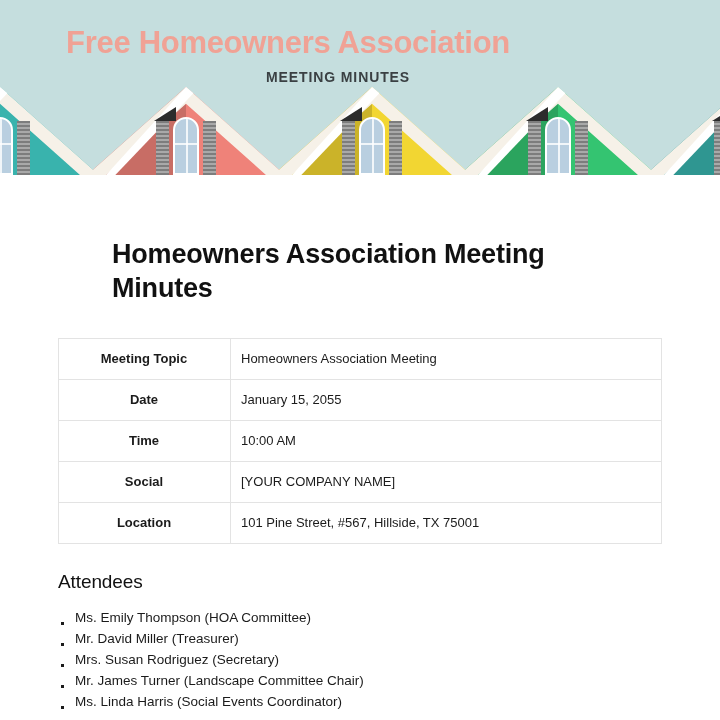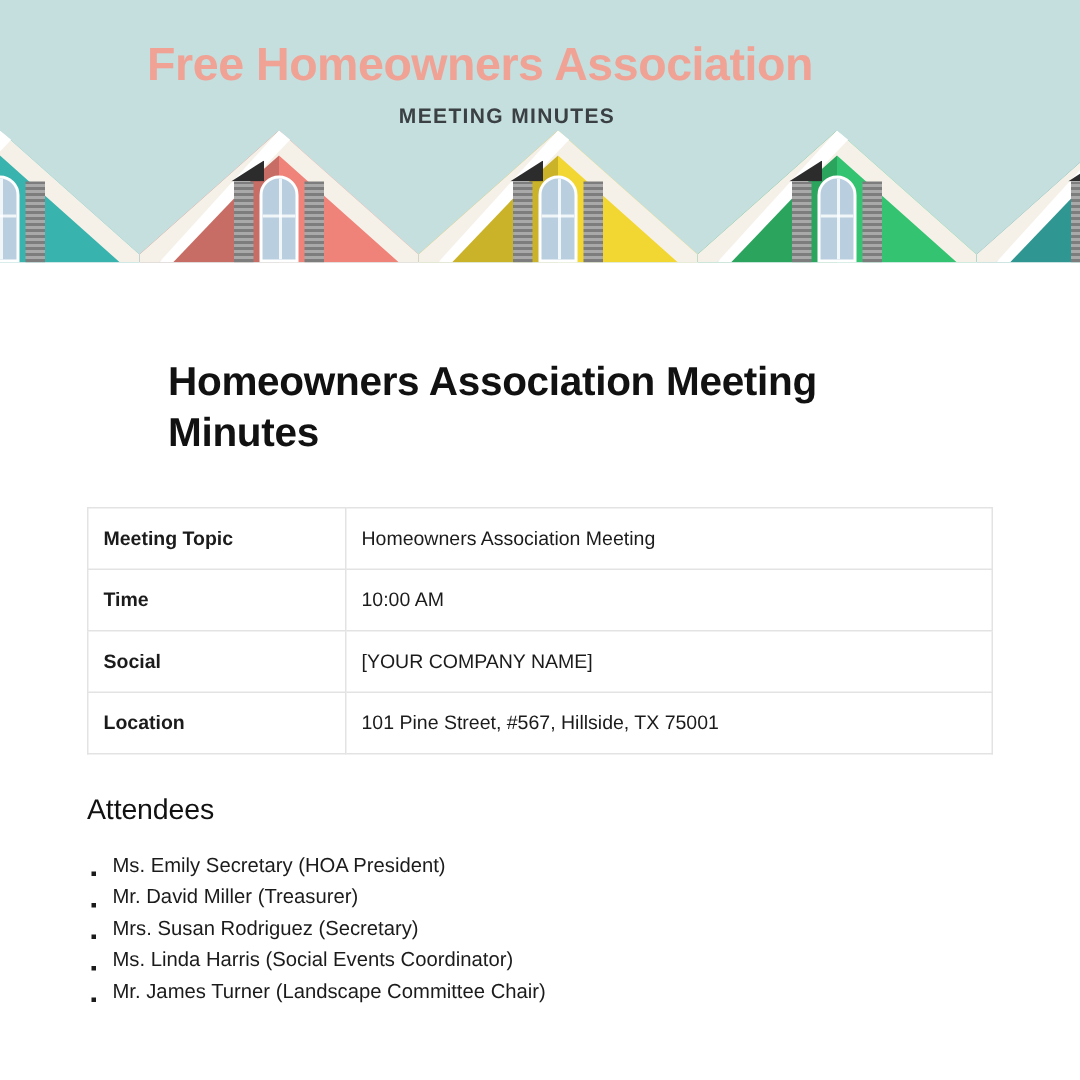--- a/index.html
+++ b/index.html
@@ -28,21 +28,20 @@
     top: 27px;
     left: 0;
     width: 576px;
     text-align: center;
     font-size: 31px;
     font-weight: 700;
     letter-spacing: -0.3px;
     color: #f0a295;
     line-height: 1;
     z-index: 6;
-    margin-left: 32px;
   }
   .banner-subtitle {
     position: absolute;
     top: 70px;
     left: 0;
     width: 676px;
     text-align: center;
     font-size: 14px;
     font-weight: 600;
     letter-spacing: 0.9px;
@@ -179,21 +178,21 @@
   .info-table td {
     border: 1px solid #e3e3e3;
     padding: 0 10px;
     height: 40px;
     vertical-align: middle;
     font-size: 13px;
     color: #1b1b1b;
   }
   .info-table td.label {
     width: 150px;
-    text-align: left;
+    text-align: center;
     font-weight: 700;
     padding-right: 11px;
   }
   .info-table td.value {
     text-align: left;
     font-weight: 400;
   }
 
   
   .section-heading {
@@ -294,37 +293,41 @@
 
   <h1 class="doc-title">Homeowners Association Meeting Minutes</h1>
 
   <table class="info-table">
     <tbody>
       <tr>
         <td class="label">Meeting Topic</td>
         <td class="value">Homeowners Association Meeting</td>
       </tr>
       <tr>
+        <td class="label">Date</td>
+        <td class="value">January 15, 2055</td>
+      </tr>
+      <tr>
         <td class="label">Time</td>
         <td class="value">10:00 AM</td>
       </tr>
       <tr>
         <td class="label">Social</td>
         <td class="value">[YOUR COMPANY NAME]</td>
       </tr>
       <tr>
         <td class="label">Location</td>
         <td class="value">101 Pine Street, #567, Hillside, TX 75001</td>
       </tr>
     </tbody>
   </table>
 
   <h2 class="section-heading">Attendees</h2>
 
   <ul class="attendee-list">
-    <li>Ms. Emily Secretary (HOA President)</li>
+    <li>Ms. Emily Thompson (HOA Committee)</li>
     <li>Mr. David Miller (Treasurer)</li>
     <li>Mrs. Susan Rodriguez (Secretary)</li>
+    <li>Mr. James Turner (Landscape Committee Chair)</li>
     <li>Ms. Linda Harris (Social Events Coordinator)</li>
-    <li>Mr. James Turner (Landscape Committee Chair)</li>
   </ul>
 
 </div>
 
 </body></html>

